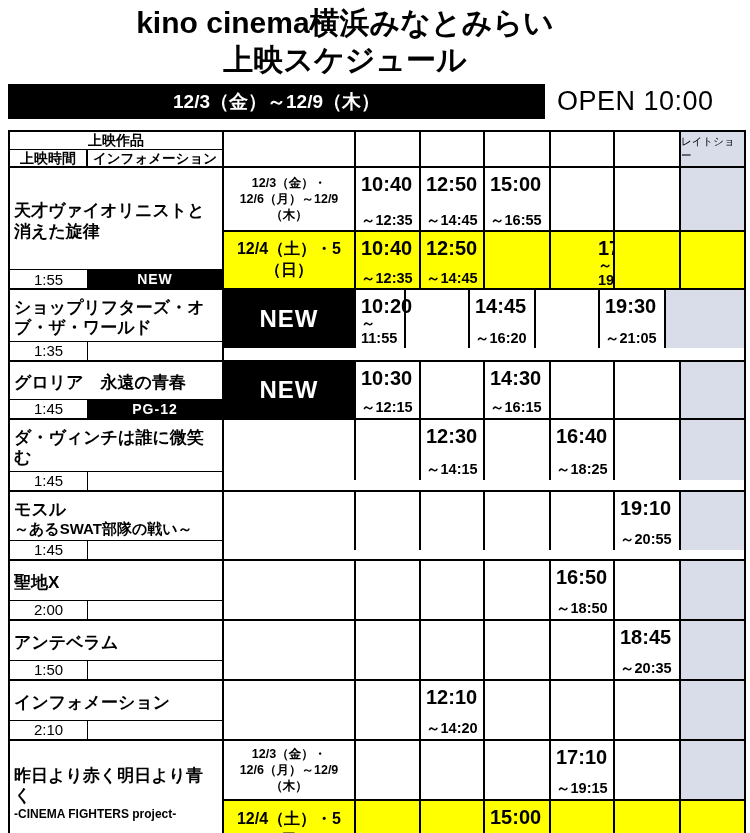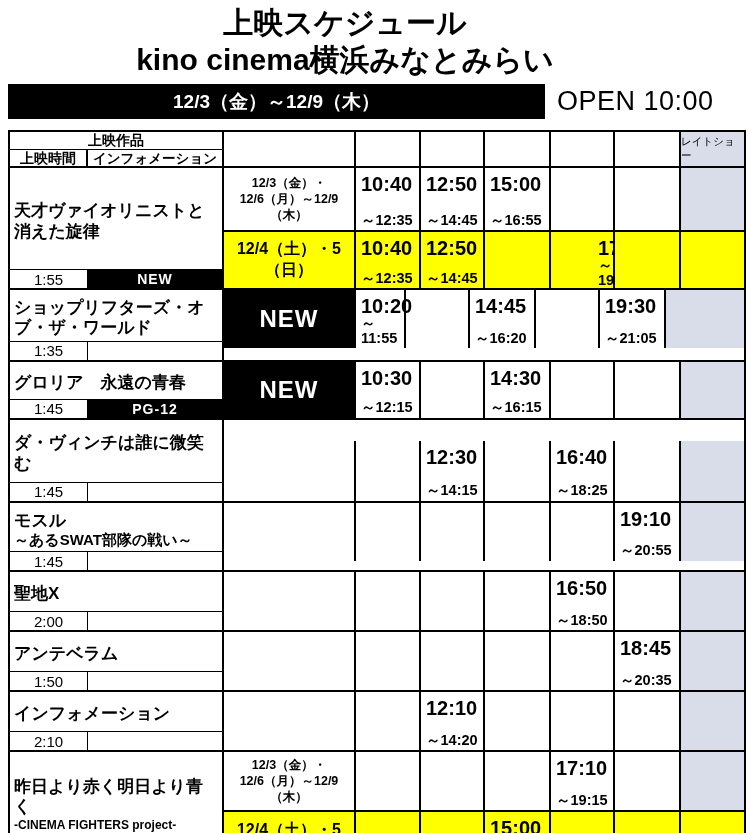--- a/index.html
+++ b/index.html
@@ -66,22 +66,22 @@
   .time-cell { border-right: 2px solid var(--ink); display:flex; flex-direction:column; justify-content:space-between; padding: 6px 2px 3px 5px; }
   .time-start { font-size: 20px; font-weight: bold; line-height: 1; }
   .time-end { font-size: 14.5px; font-weight: 600; line-height: 1; }
   .late-cell { flex: 1; background: var(--late); }
   .subrow.hl .date-cell, .subrow.hl .time-cell, .subrow.hl .late-cell { background: var(--yellow); }
 </style>
 </head>
 <body>
 
 <div class="title-wrap">
+  <div class="title-line">kino cinema横浜みなとみらい</div>
   <div class="title-line">上映スケジュール</div>
-  <div class="title-line">kino cinema横浜みなとみらい</div>
 </div>
 
 <div class="bar-row">
   <div class="period-bar">12/3（金）～12/9（木）</div>
   <div class="open-label">OPEN 10:00</div>
 </div>
 
 <div class="schedule">
   <div class="header-row">
     <div class="works-block">
@@ -221,21 +221,21 @@
         <div class="movie-cell">
           <div class="movie-main">
             <div class="movie-title">ダ・ヴィンチは誰に微笑む</div>
           </div>
           <div class="movie-strip">
             <div class="strip-runtime">1:45</div>
             <div class="strip-info"></div>
           </div>
         </div>
         <div class="subrows">
-          <div class="subrow" style="height: 60px; margin-top: 21px;">
+          <div class="subrow" style="height: 60px;">
             <div class="date-cell blank"></div>
             <div class="time-cell" style="width: 65px;"></div>
             <div class="time-cell" style="width: 64px;">
               <div class="time-start">12:30</div>
               <div class="time-end">～14:15</div>
             </div>
             <div class="time-cell" style="width: 66px;"></div>
             <div class="time-cell" style="width: 64px;">
               <div class="time-start">16:40</div>
               <div class="time-end">～18:25</div>

